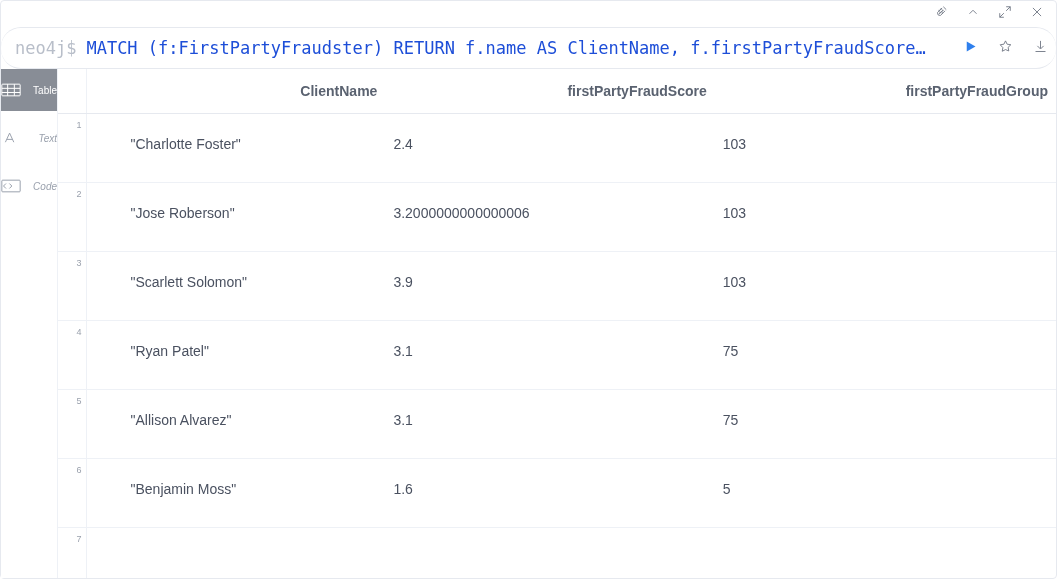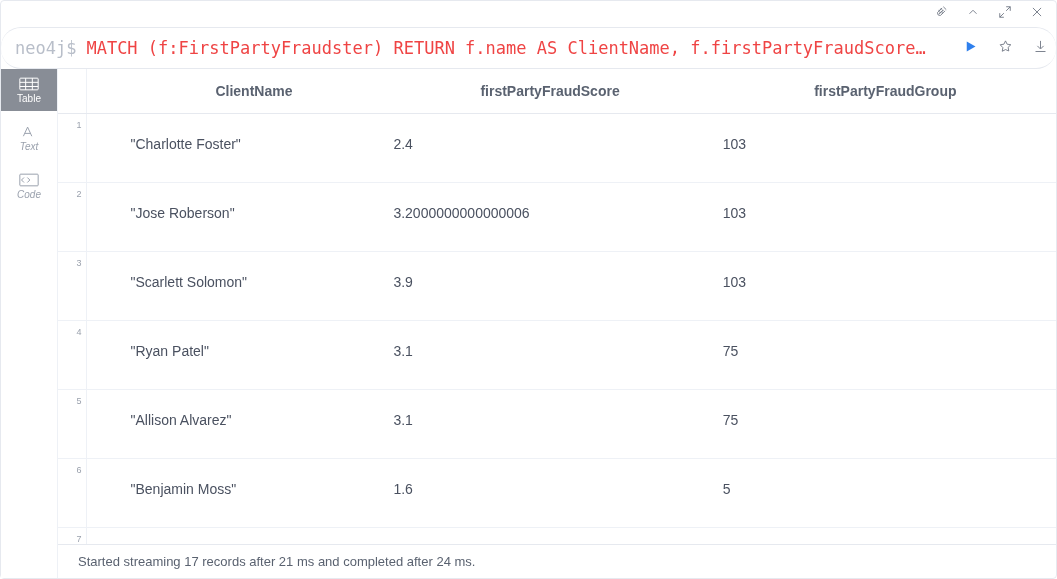--- a/index.html
+++ b/index.html
@@ -2,35 +2,35 @@
 <html><head>
 <meta charset="utf-8">
 <style>
   * { box-sizing: border-box; margin: 0; padding: 0; }
   html, body { width: 1057px; height: 579px; font-family: -apple-system, BlinkMacSystemFont, "Segoe UI", Helvetica, Arial, sans-serif; background: #fff; color: #333; overflow: hidden; }
   .frame { width: 1057px; height: 579px; border: 1px solid #e6e9ef; border-radius: 4px; display: flex; flex-direction: column; }
   .topbar { height: 26px; display: flex; justify-content: flex-end; align-items: center; padding: 0 12px; gap: 18px; }
   .topbar svg { width: 14px; height: 14px; stroke: #6b7280; fill: none; stroke-width: 1.5; cursor: pointer; }
   .editor-row { height: 42px; border-top: 1px solid #e6e9ef; border-bottom: 1px solid #e6e9ef; display: flex; align-items: center; padding: 0 8px 0 14px; gap: 10px; border-radius: 20px; }
   .prompt { font-family: "Menlo","Consolas",monospace; font-size: 17px; color: #b8bec9; white-space: nowrap; }
-  .query { font-family: "Menlo","Consolas",monospace; font-size: 17px; color: #ef4444; white-space: nowrap; overflow: hidden; text-overflow: ellipsis; flex: 1; }
+  .query { font-family: "Menlo","Consolas",monospace; font-size: 17px; color: #1d4ed8; white-space: nowrap; overflow: hidden; text-overflow: ellipsis; flex: 1; }
   .editor-actions { display: flex; align-items: center; gap: 20px; padding-left: 8px; }
   .run svg { width: 16px; height: 16px; }
   .editor-actions svg { width: 15px; height: 15px; stroke: #6b7280; fill: none; stroke-width: 1.4; cursor: pointer; }
   .body { flex: 1; display: flex; min-height: 0; }
   .sidebar { width: 56px; background: #fff; display: flex; flex-direction: column; align-items: center; padding-top: 0; }
-  .side-btn { width: 56px; height: 42px; display: flex; flex-direction: column; align-items: center; justify-content: center; gap: 2px; cursor: pointer; color: #9aa1ad; }
+  .side-btn { width: 56px; height: 42px; display: flex; flex-direction: row; align-items: center; justify-content: space-between; gap: 2px; cursor: pointer; color: #9aa1ad; }
   .side-btn svg { width: 20px; height: 14px; stroke: currentColor; fill: none; stroke-width: 1.2; }
   .side-btn.active { background: #888d96; color: #fff; }
   .side-label { font-size: 10px; }
   .side-btn + .side-btn { margin-top: 6px; font-style: italic; }
   .content { flex: 1; display: flex; flex-direction: column; min-width: 0; border-left: 1px solid #eef1f6; }
   .table-wrap { flex: 1; overflow: auto; }
   table { width: 100%; border-collapse: collapse; table-layout: fixed; }
-  thead th { text-align: center; font-size: 14px; font-weight: 600; color: #5a6270; padding: 14px 8px 14px 8px; border-bottom: 1px solid #e6e9ef; background: #fff; }
+  thead th { text-align: right; font-size: 14px; font-weight: 600; color: #5a6270; padding: 14px 8px 14px 8px; border-bottom: 1px solid #e6e9ef; background: #fff; }
   th.idxcol, td.idxcol { width: 28px; text-align: right; font-size: 9px; color: #9aa1ad; vertical-align: top; padding: 6px 4px 0 0; border-right: 1px solid #eef1f6; }
   tbody td { font-size: 14px; color: #4a5160; padding: 22px 8px 30px 8px; border-bottom: 1px solid #eef1f6; vertical-align: top; }
   td.namecol { padding-left: 44px; }
   th.namecol { padding-left: 44px; }
   .footer { height: 34px; border-top: 1px solid #e6e9ef; display: flex; align-items: center; padding: 0 20px; font-size: 13px; color: #5a6270; }
   
   .table-wrap::-webkit-scrollbar { width: 10px; }
   .table-wrap::-webkit-scrollbar-thumb { background: #d7dbe2; border-radius: 5px; }
 </style>
 </head>
@@ -161,19 +161,16 @@
               </tr>
               <tr>
                 <td class="idxcol">7</td>
                 <td class="namecol"></td>
                 <td></td>
                 <td></td>
               </tr>
             </tbody>
         </table>
       </div>
-      <div class="footer">
-        <span>Started streaming 17 records after 21 ms and completed after 24 ms.</span>
-      </div>
     </div>
   </div>
 
 </div>
 
 </body></html>

